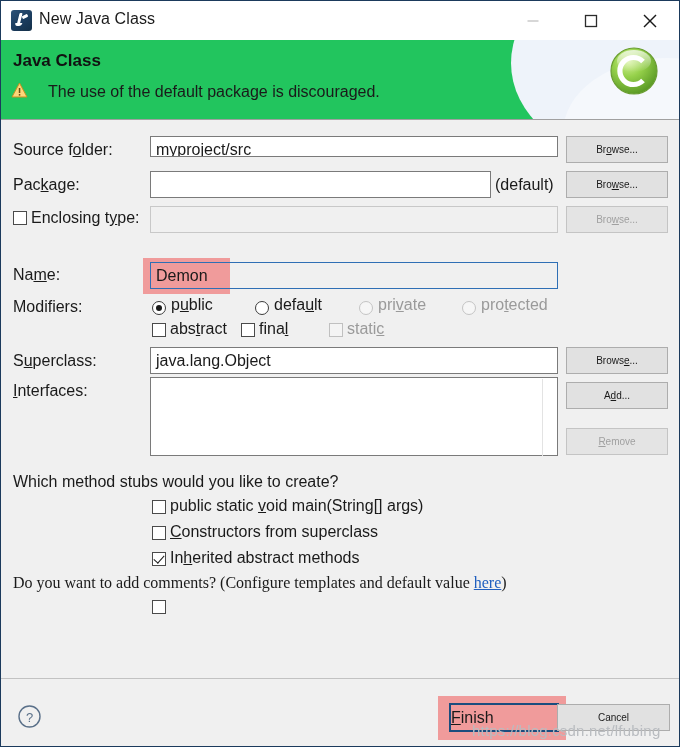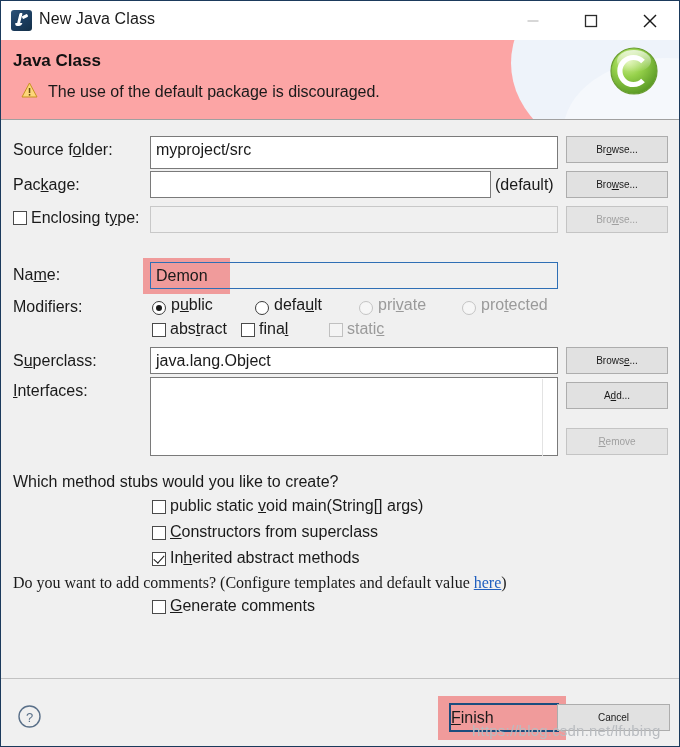--- a/index.html
+++ b/index.html
@@ -79,21 +79,21 @@
   #btn-min { left: 509px; }
   #btn-max { left: 567px; }
   #btn-close { left: 626px; }
 
   
   #header {
     position: absolute;
     left: 0; top: 39px;
     width: 680px;
     height: 80px;
-    background: #fca5a5;
+    background: #22c55e;
     border-bottom: 1px solid #a0a0a0;
     box-sizing: border-box;
     overflow: hidden;
   }
   #header-swoosh {
     position: absolute;
     right: -60px; top: -72px;
     width: 230px; height: 190px;
     border-radius: 50%;
     background: #eef3fa;
@@ -107,24 +107,24 @@
   }
   #header-title {
     position: absolute;
     left: 12px; top: 11px;
     font-size: 17px;
     font-weight: bold;
     color: #111111;
   }
   #warn-row {
     position: absolute;
-    left: 20px; top: 42px;
+    left: 10px; top: 42px;
     display: flex;
     align-items: center;
-    gap: 10px;
+    gap: 20px;
   }
   #warn-text {
     font-size: 16px;
     color: #1a1a1a;
     white-space: nowrap;
   }
   #c-logo {
     position: absolute;
     right: 22px; top: 6px;
     width: 50px; height: 50px;
@@ -345,21 +345,21 @@
         <circle cx="25" cy="25" r="23" fill="url(#cg)" stroke="#6a9e32" stroke-width="1.2"></circle>
         <ellipse cx="25" cy="15" rx="17" ry="11" fill="url(#gloss)"></ellipse>
         <path d="M34 15.5 A13.5 13.5 0 1 0 34 34.5" fill="none" stroke="#ffffff" stroke-width="5.2" stroke-linecap="butt"></path>
       </svg>
     </div>
   </div>
 
   <div id="form">
 
     <span class="label" style="left:12px; top:20px;"><span>Source f</span><u>o</u><span>lder:</span></span>
-    <div class="textfield" style="left:149px; top:15px; width:408px; height:33px;">myproject/src</div>
+    <div class="textfield" style="left:149px; top:15px; width:408px; height:21px;">myproject/src</div>
     <div class="btn" style="left:565px; top:15px; width:102px; height:27px;"><span>Br</span><u>o</u><span>wse...</span></div>
 
     <span class="label" style="left:12px; top:55px;"><span>Pac</span><u>k</u><span>age:</span></span>
     <div class="textfield" style="left:149px; top:50px; width:341px; height:27px;"></div>
     <span class="label" style="left:494px; top:55px;">(default)</span>
     <div class="btn" style="left:565px; top:50px; width:102px; height:27px;"><span>Bro</span><u>w</u><span>se...</span></div>
 
     <div class="cb" style="left:12px; top:90px;"></div>
     <span class="label" style="left:30px; top:88px;"><span>Enclosing t</span><u>y</u><span>pe:</span></span>
     <div class="textfield disabled" style="left:149px; top:85px; width:408px; height:27px;"></div>
@@ -411,21 +411,20 @@
 
     <div class="cb" style="left:151px; top:405px;"></div>
     <span class="label" style="left:169px; top:402px;"><span></span><u>C</u><span>onstructors from superclass</span></span>
 
     <div class="cb checked" style="left:151px; top:431px;"></div>
     <span class="label" style="left:169px; top:428px;"><span>In</span><u>h</u><span>erited abstract methods</span></span>
 
     <span class="label" style="left:12px; top:453px;font-family:Liberation Serif, serif;"><span>Do you want to add comments? (Configure templates and default value </span><a class="link" href="#">here</a><span>)</span></span>
 
     <div class="cb" style="left:151px; top:479px;"></div>
-    <span class="label" style="left:169px; top:476px;"><span></span><u>G</u><span>enerate comments</span></span>
   </div>
 
   <div id="bottombar"></div>
 
   <div id="help-icon">
     <svg width="25" height="25" viewBox="0 0 25 25">
       <circle cx="12.5" cy="12.5" r="10.5" fill="none" stroke="#5a7089" stroke-width="1.4"></circle>
       <text x="12.5" y="17.5" font-family="Liberation Sans, sans-serif" font-size="13" fill="#5a7089" text-anchor="middle">?</text>
     </svg>
   </div>

